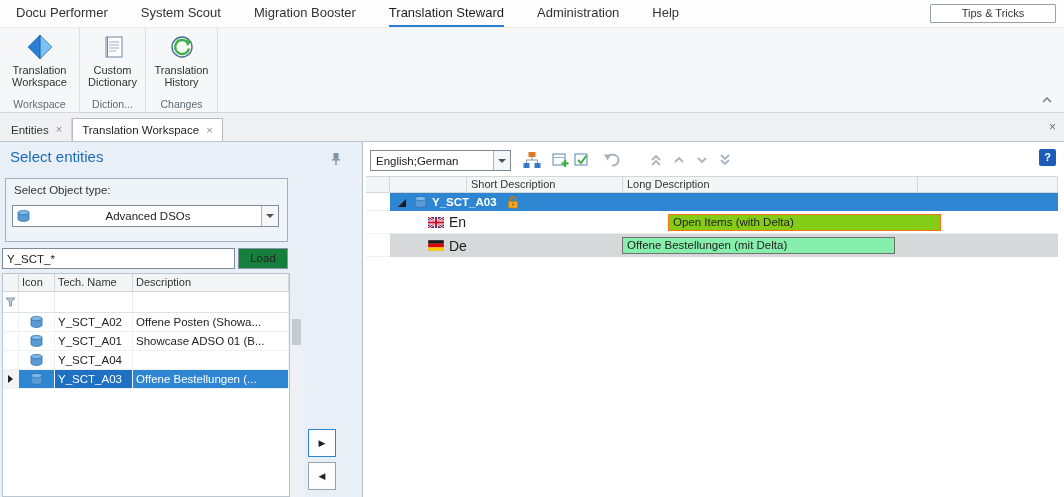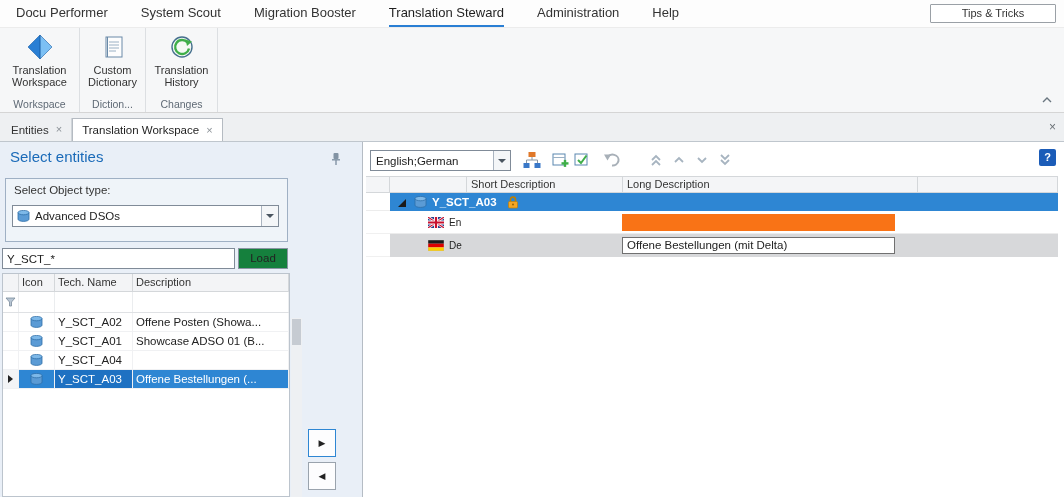--- a/index.html
+++ b/index.html
@@ -30,21 +30,21 @@
   .tabs { position:absolute; left:2px; bottom:0; display:flex; align-items:flex-end; }
   .tab { height:23px; padding:0 9px; font-size:11.5px; line-height:22px; color:#333; display:flex; align-items:center; border-right:1px solid #cfd4d9; }
   .tab.active { background:#fff; border:1px solid #b5bbc2; border-bottom:none; color:#1f1f1f; }
   .tab .tab-close { margin-left:7px; color:#8a9096; font-size:11px; line-height:11px; }
   .tabbar-close { position:absolute; right:8px; top:7px; color:#6a7076; font-size:12px; }
 
   
   .left-pane { position:absolute; left:0; top:142px; width:363px; height:355px; background:#e9eff7; border-right:1px solid #b5bcc4;padding-left:18px; }
   .pane-title { position:absolute; left:10px; top:6px; font-size:15px; color:#1a6ab8; }
   .pin-icon { position:absolute; right:20px; top:10px; }
-  .groupbox { position:absolute; left:5px; top:36px; width:283px; height:64px; border:1px solid #9fb0c4; background:rgba(255,255,255,0.30); }
+  .groupbox { position:absolute; left:5px; top:36px; width:283px; height:64px; border:1px solid #9fb0c4; background:rgba(255,255,255,0.30);text-align:center; }
   .groupbox-title { position:absolute; left:8px; top:5px; font-size:11.5px; color:#333; }
   .dropdown { position:absolute; left:6px; top:26px; width:267px; height:22px; background:#fff; border:1px solid #808b98; display:flex; align-items:center; }
   .dropdown .dd-text { font-size:11.5px; color:#222; margin-left:5px; flex:1; }
   .dd-caret-box { width:17px; height:100%; border-left:1px solid #aab4c0; display:flex; align-items:center; justify-content:center; background:#f4f6f8; }
   .caret-down { width:0; height:0; border-left:4px solid transparent; border-right:4px solid transparent; border-top:4px solid #4a5560; }
   .dd-dbicon { margin-left:4px; display:flex; }
   .search-input { position:absolute; left:2px; top:106px; width:233px; height:21px; border:1px solid #808b98; font-family:"Liberation Sans",sans-serif; font-size:11.5px; padding-left:4px; color:#222; background:#fff; }
   .load-btn { position:absolute; left:238px; top:106px; width:50px; height:21px; background:#15803d; border:1px solid #8a95a3; font-size:11.5px; text-align:center; line-height:19px; color:#222; }
 
   .lgrid { position:absolute; left:2px; top:131px; width:288px; height:224px; background:#fff; border:1px solid #bcc4cd; overflow:hidden; }
@@ -89,24 +89,24 @@
   .root-dbicon { margin-left:7px; display:flex; }
   .lock-icon { margin-left:10px; display:flex; }
 
   .lang-row { position:absolute; left:2px; right:6px; height:23px; }
   .lr-en { top:69px; } .lr-de { top:92px; }
   .lr-gutter { position:absolute; left:0; top:0; width:24px; height:23px; background:#fff; border-bottom:1px solid #f0f0f0; }
   .lr-content { position:absolute; left:24px; right:0; top:0; height:23px; display:flex; align-items:center; }
   .lr-en .lr-content { background:#fff; border-bottom:1px solid #ececec; }
   .lr-de .lr-content { background:#d7d8da; }
   .flag { margin-left:38px; display:flex; }
-  .lang-code { font-size:10px; color:#222; margin-left:5px; }
+  .lang-code { font-size:14px; color:#222; margin-left:5px; }
   .value-box { position:absolute; left:232px; top:3px; width:273px; height:17px; font-size:11.5px; padding-left:4px; line-height:15px; white-space:nowrap; overflow:hidden; }
-  .lr-en .value-box { background:#f97316; border:7px solid #f97316; }
-  .lr-de .value-box { background:#ffffff; border:1px solid #707070; }
+  .lr-en .value-box { background:#84cc16; border:1px solid #f97316;margin-left:46px; }
+  .lr-de .value-box { background:#86efac; border:1px solid #707070; }
 </style>
 </head>
 <body>
 
 <div class="app">
 
   <div class="menubar">
     <div class="menu-item">Docu Performer</div>
     <div class="menu-item">System Scout</div>
     <div class="menu-item">Migration Booster</div>

